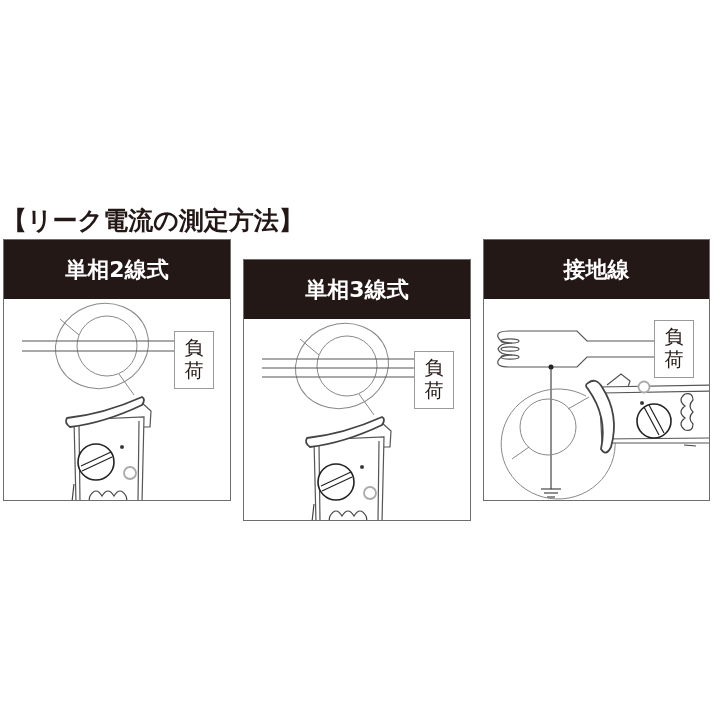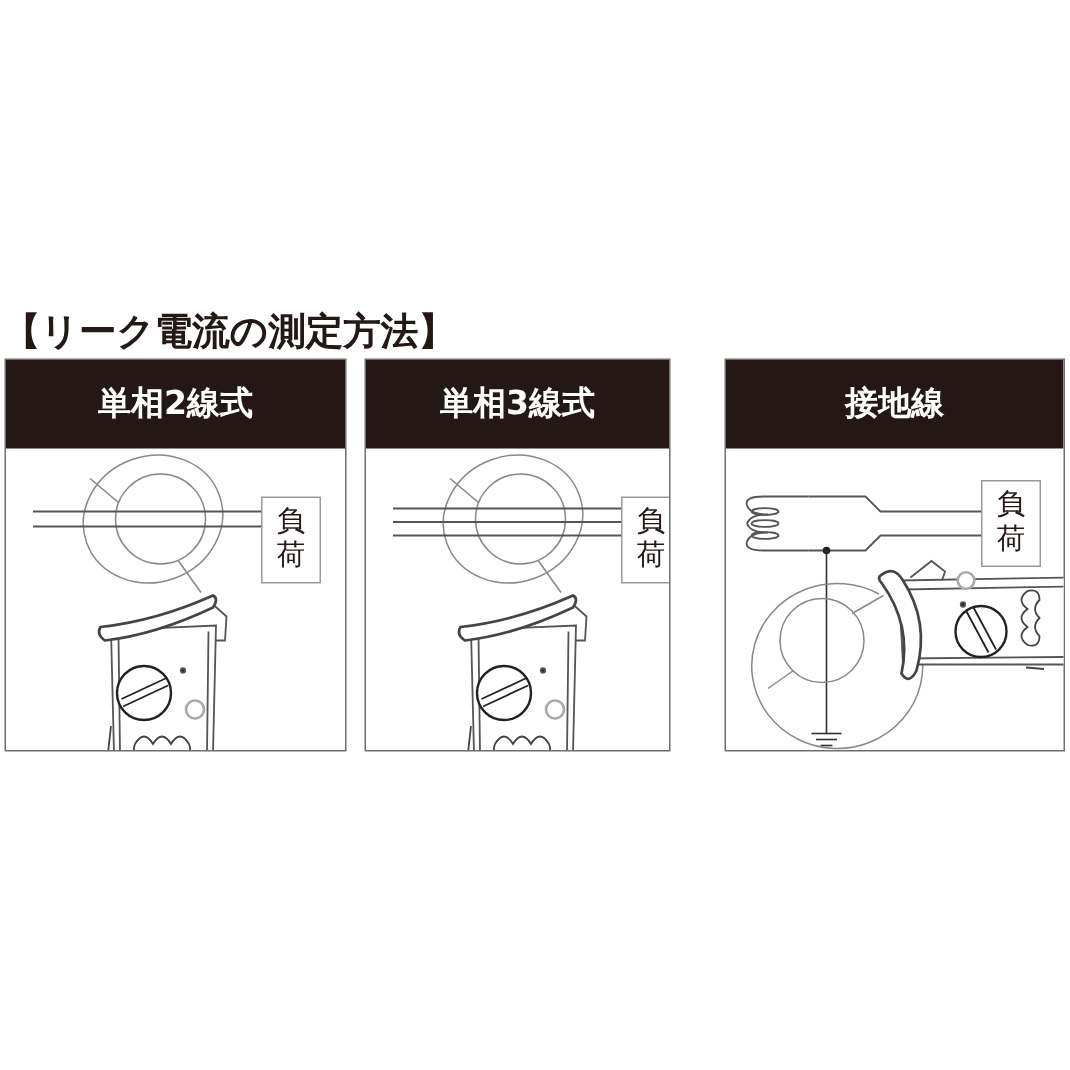--- a/index.html
+++ b/index.html
@@ -55,21 +55,21 @@
       <path d="M86 197 q6 -10 12 0 q6 -10 12 0 q6 -10 12 0 q3 8 -6 8 q-6 -6 -12 0 q-6 -6 -12 0 q-9 0 -6 -8 Z" stroke="#444"></path>
       <path d="M70 185 L68 203" stroke="#444"></path>
     </g>
   </svg>
   <div class="load-box" style="left:170px; top:91px; width:40px; height:58px;">
     <span>負</span>
     <span>荷</span>
   </div>
 </div>
 
-<div class="panel" style="left:243px; width:204px;">
+<div class="panel" style="left:243px; width:228px;margin-top:20px;">
   <div class="panel-header">
     <span>単相3線式</span>
   </div>
   <svg width="228" height="203" viewBox="0 0 228 203">
     <g fill="none" stroke="#888" stroke-width="1">
       <ellipse cx="98" cy="47" rx="47" ry="42" transform="rotate(-20 98 47)"></ellipse>
       <ellipse cx="103" cy="47" rx="30" ry="30"></ellipse>
       <line x1="56" y1="20" x2="75" y2="36"></line>
       <line x1="115" y1="75" x2="130" y2="96"></line>
     </g>

